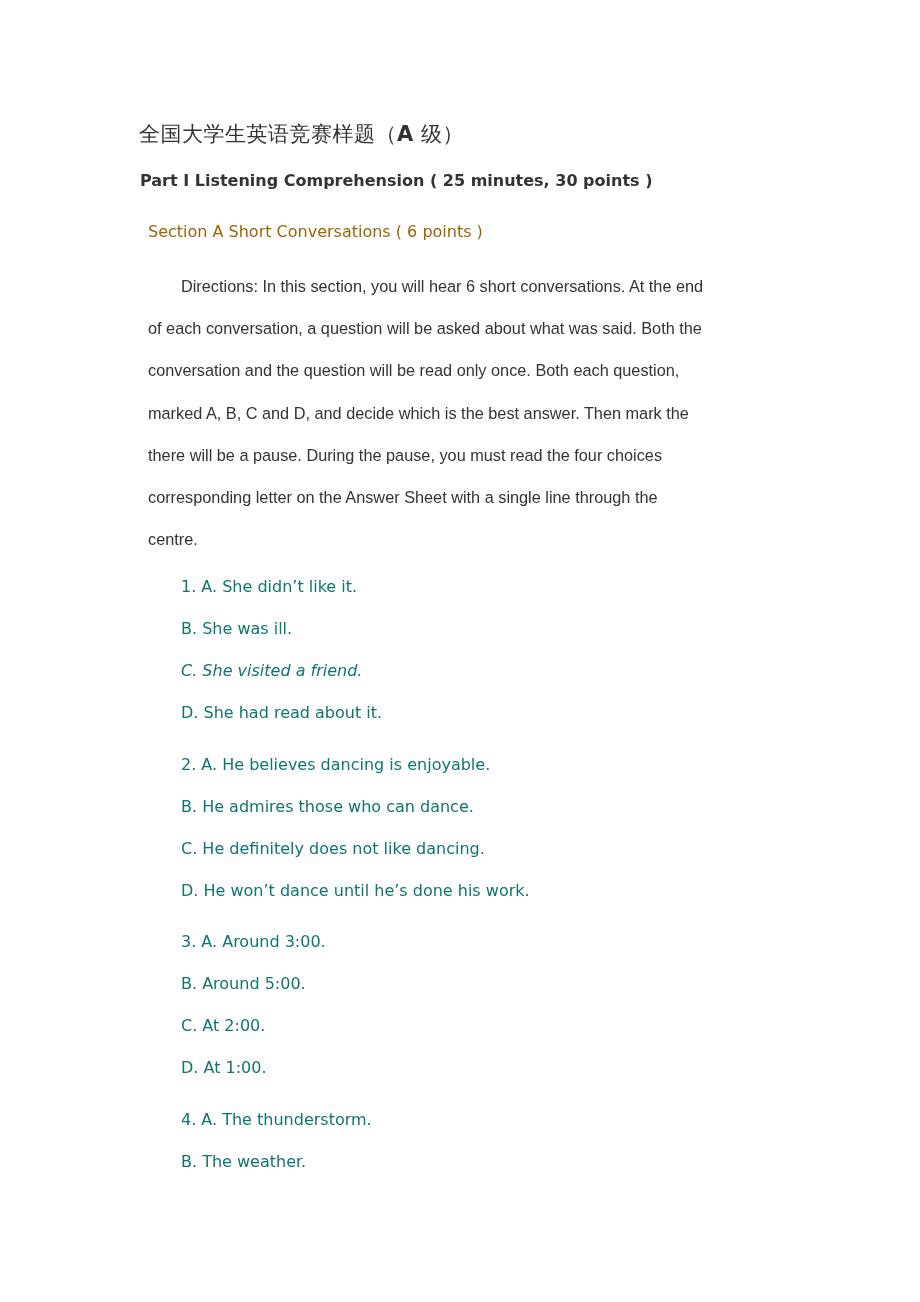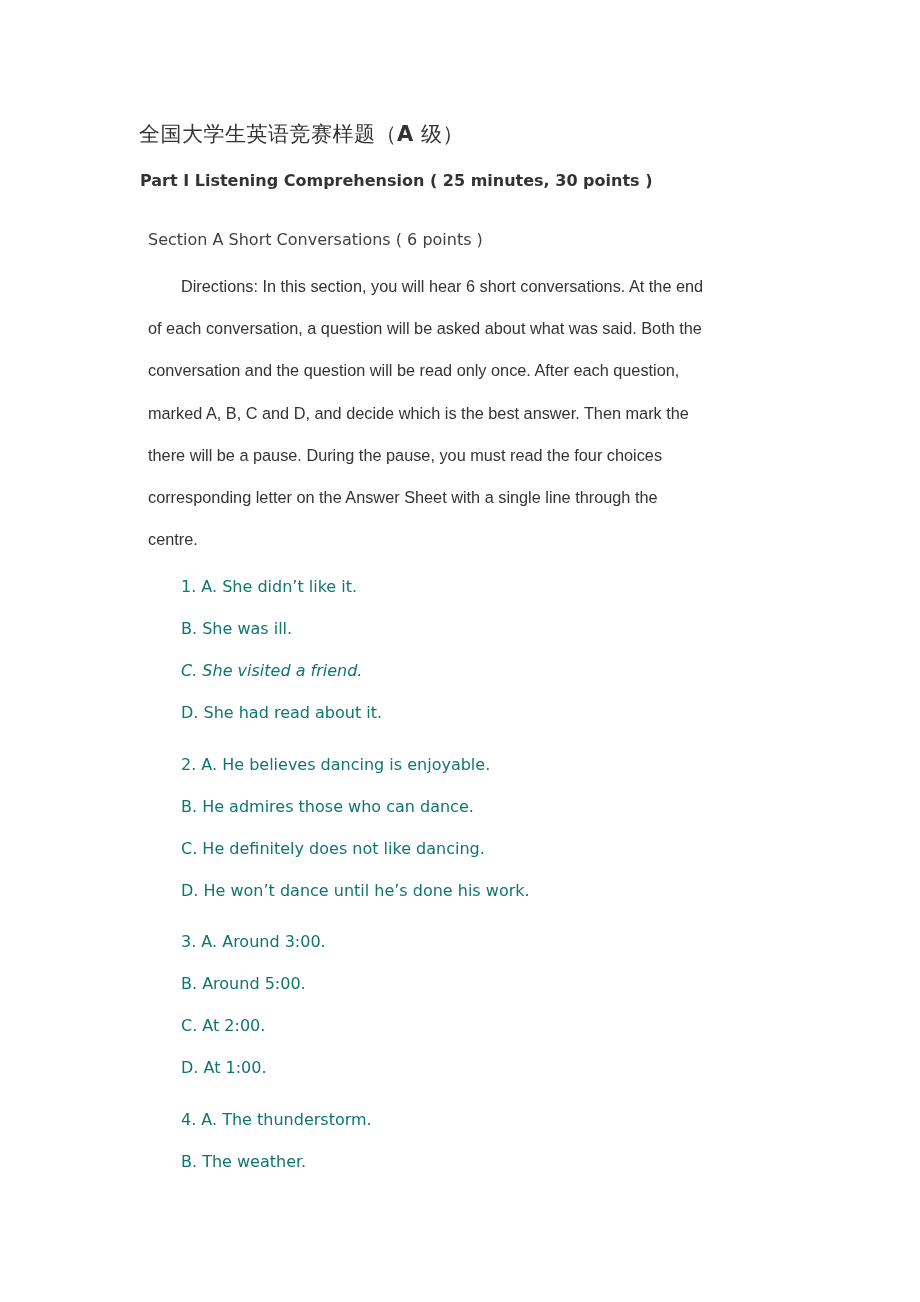--- a/index.html
+++ b/index.html
@@ -42,23 +42,22 @@
       font-weight: bold;
       font-size: 16px;
       color: #333333;
       white-space: nowrap;
     }
     .section {
       position: absolute;
       left: 148px;
       top: 222px;
       font-size: 16px;
-      color: #404040;
+      color: #a16207;
       white-space: nowrap;
-      margin-top: 8px;
     }
     .directions {
       position: absolute;
       left: 148px;
       top: 265px;
       width: 640px;
       font-family: "Liberation Sans", sans-serif;
       font-size: 16.3px;
       line-height: 42.2px;
       color: #333333;
@@ -85,21 +84,21 @@
 
   <div class="title"><span>全国大学生英语竞赛样题（</span><span class="lvl">A</span><span> 级）</span></div>
 
   <div class="part">Part I Listening Comprehension ( 25 minutes, 30 points )</div>
 
   <div class="section">Section A Short Conversations ( 6 points )</div>
 
   <div class="directions">
     <span class="line first">Directions: In this section, you will hear 6 short conversations. At the end</span>
     <span class="line">of each conversation, a question will be asked about what was said. Both the</span>
-    <span class="line">conversation and the question will be read only once. After each question,</span>
+    <span class="line">conversation and the question will be read only once. Both each question,</span>
     <span class="line">marked A, B, C and D, and decide which is the best answer. Then mark the</span>
     <span class="line">there will be a pause. During the pause, you must read the four choices</span>
     <span class="line">corresponding letter on the Answer Sheet with a single line through the</span>
     <span class="line">centre.</span>
   </div>
 
   <div class="opt" style="top:577px;">1. A. She didn’t like it.</div>
   <div class="opt" style="top:619px;">B. She was ill.</div>
   <div class="opt" style="top:661px;font-style:italic;">C. She visited a friend.</div>
   <div class="opt" style="top:703px;">D. She had read about it.</div>

